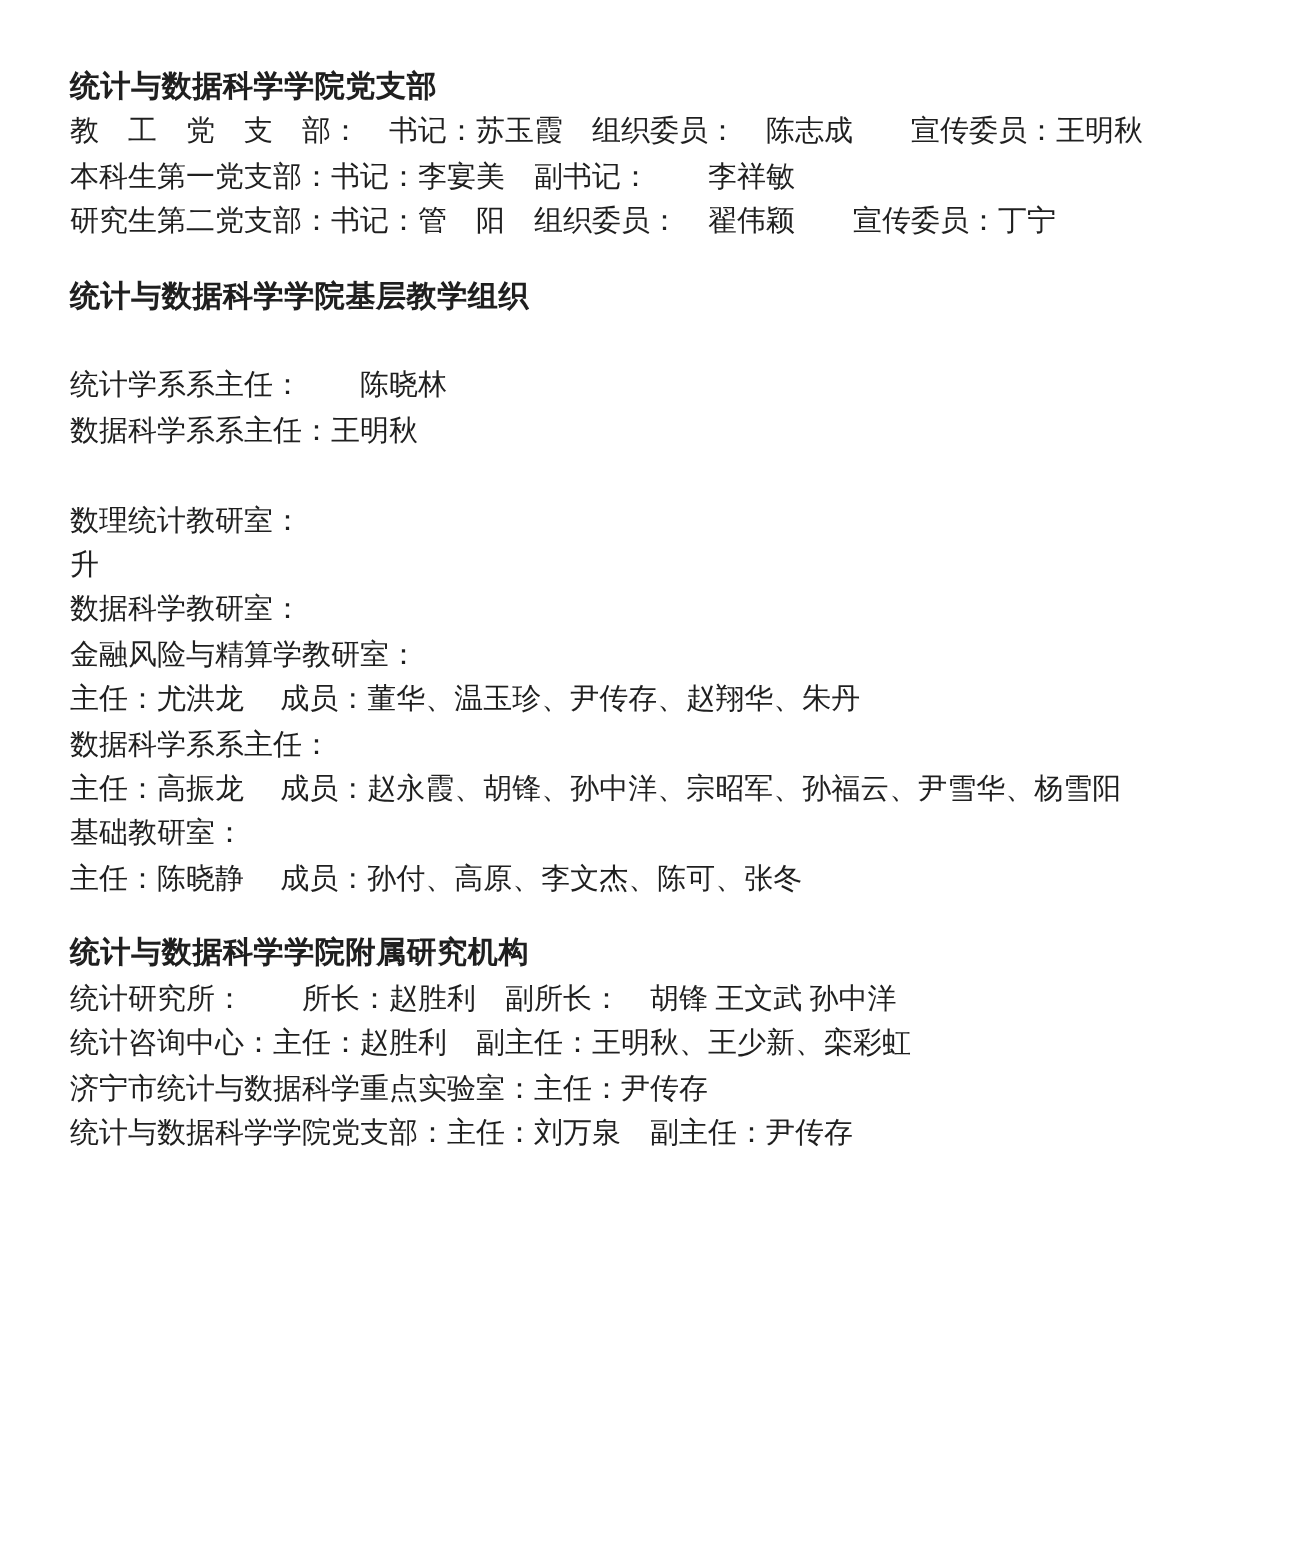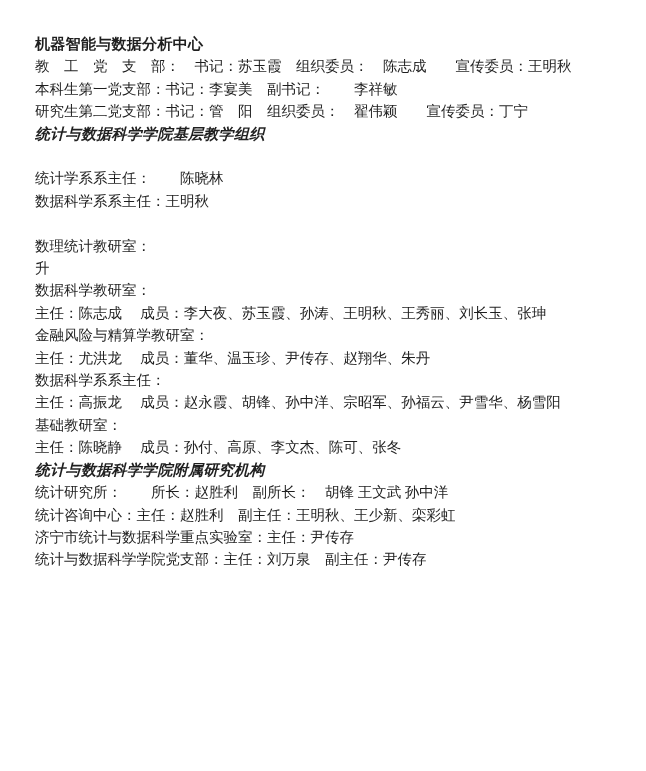--- a/index.html
+++ b/index.html
@@ -23,53 +23,52 @@
     padding: 0;
   }
   .sec-title {
     margin: 0;
     font-size: 15px;
     font-weight: bold;
     line-height: 22.4px;
     letter-spacing: 0.3px;
   }
   section + section .sec-title {
-    font-style: italic;
+    margin-top: 15px;
   }
   .line {
     margin: 0;
     font-size: 14.5px;
     line-height: 22.4px;
     min-height: 22.4px;
     white-space: pre-wrap;
     word-break: break-all;
   }
 </style>
 </head>
 <body>
 
 <div class="doc">
 
   <section>
-    <h2 class="sec-title">机器智能与数据分析中心</h2>
+    <h2 class="sec-title">统计与数据科学学院党支部</h2>
     <p class="line">教　工　党　支　部：　书记：苏玉霞　组织委员：　陈志成　　宣传委员：王明秋</p>
     <p class="line">本科生第一党支部：书记：李宴美　副书记：　　李祥敏</p>
     <p class="line">研究生第二党支部：书记：管　阳　组织委员：　翟伟颖　　宣传委员：丁宁</p>
   </section>
 
   <section>
     <h2 class="sec-title">统计与数据科学学院基层教学组织</h2>
     <p class="line"></p>
     <p class="line">统计学系系主任：　　陈晓林</p>
     <p class="line">数据科学系系主任：王明秋</p>
     <p class="line"></p>
     <p class="line">数理统计教研室：</p>
     <p class="line">升</p>
     <p class="line">数据科学教研室：</p>
-    <p class="line">主任：陈志成　 成员：李大夜、苏玉霞、孙涛、王明秋、王秀丽、刘长玉、张珅</p>
     <p class="line">金融风险与精算学教研室：</p>
     <p class="line">主任：尤洪龙　 成员：董华、温玉珍、尹传存、赵翔华、朱丹</p>
     <p class="line">数据科学系系主任：</p>
     <p class="line">主任：高振龙　 成员：赵永霞、胡锋、孙中洋、宗昭军、孙福云、尹雪华、杨雪阳</p>
     <p class="line">基础教研室：</p>
     <p class="line">主任：陈晓静　 成员：孙付、高原、李文杰、陈可、张冬</p>
   </section>
 
   <section>
     <h2 class="sec-title">统计与数据科学学院附属研究机构</h2>

